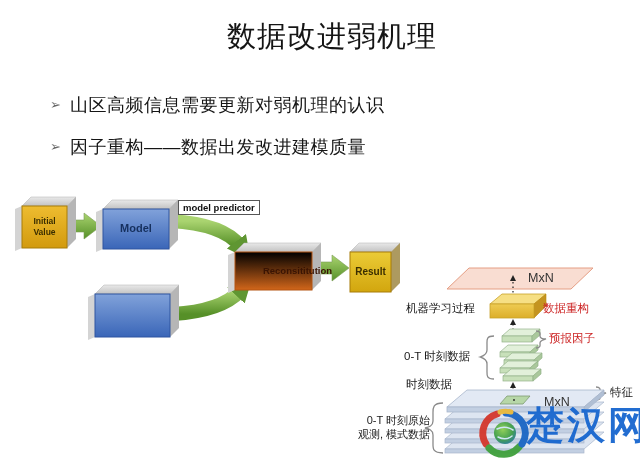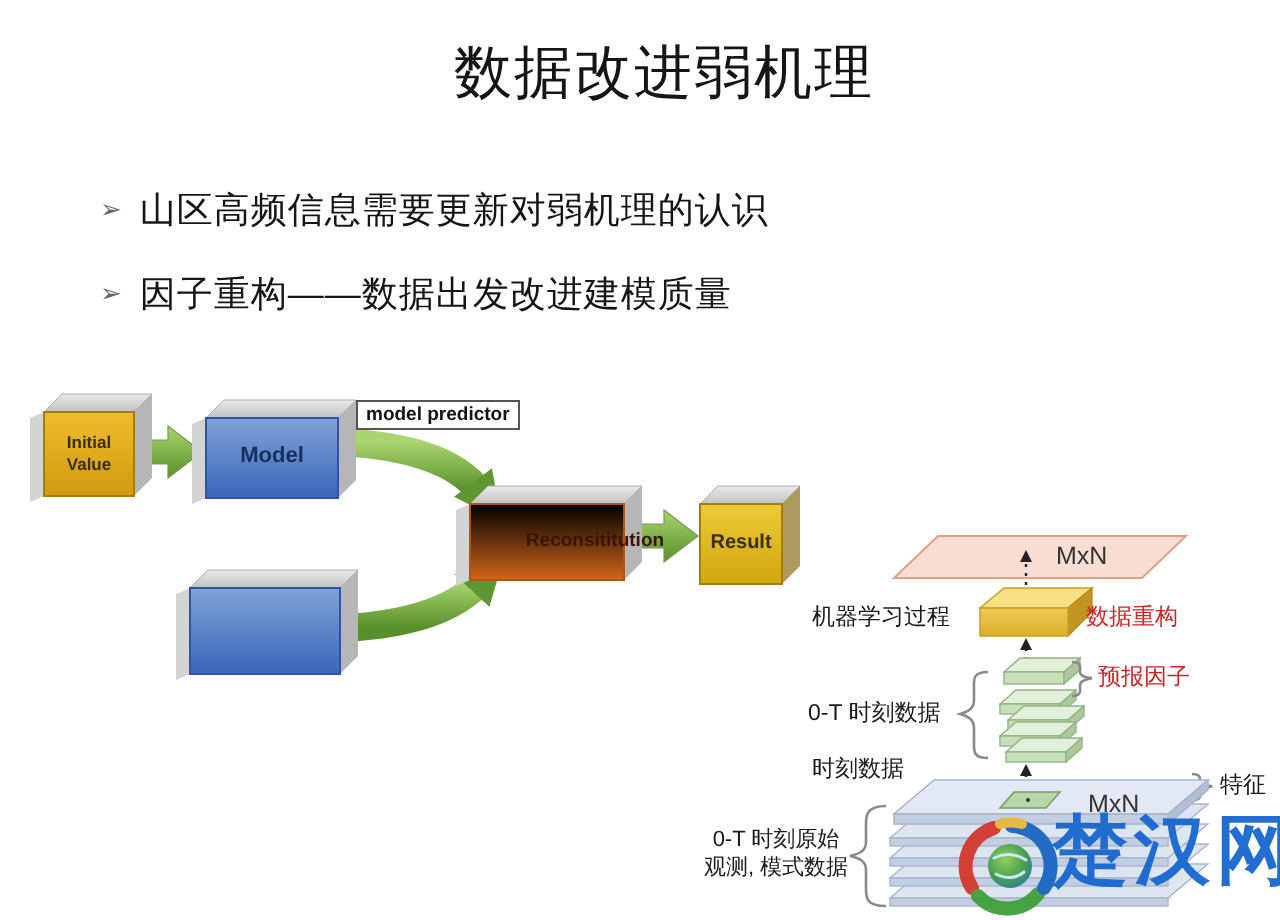--- a/index.html
+++ b/index.html
@@ -18,21 +18,21 @@
     font-size:29px; color:#151515; letter-spacing:1px;
   }
   .bullet{position:absolute; z-index:2; left:50px; display:flex; align-items:flex-start;}
   .bullet .marker{font-size:13px; color:#666; margin-right:9px; margin-top:4px;}
   .bullet .btxt{font-size:18px; color:#151515; letter-spacing:0.5px;}
   .predictor{
     border:1px solid #555; background:#fff; padding:1px 4px;
     font-size:9.5px; font-weight:bold; color:#111;
   }
   .redlbl{font-weight:normal;}
-  .rawblock{text-align:center; white-space:normal; width:84px; line-height:1.25;}
+  .rawblock{text-align:right; white-space:normal; width:84px; line-height:1.25;}
   .wm{position:absolute; z-index:5; font-weight:bold; opacity:0.95;}
 </style>
 </head>
 <body>
 
 <div class="slide">
 
   <svg class="art" width="640" height="460" viewBox="0 0 640 460">
     <defs>
       <linearGradient id="gBlue" x1="0" y1="0" x2="0" y2="1">

